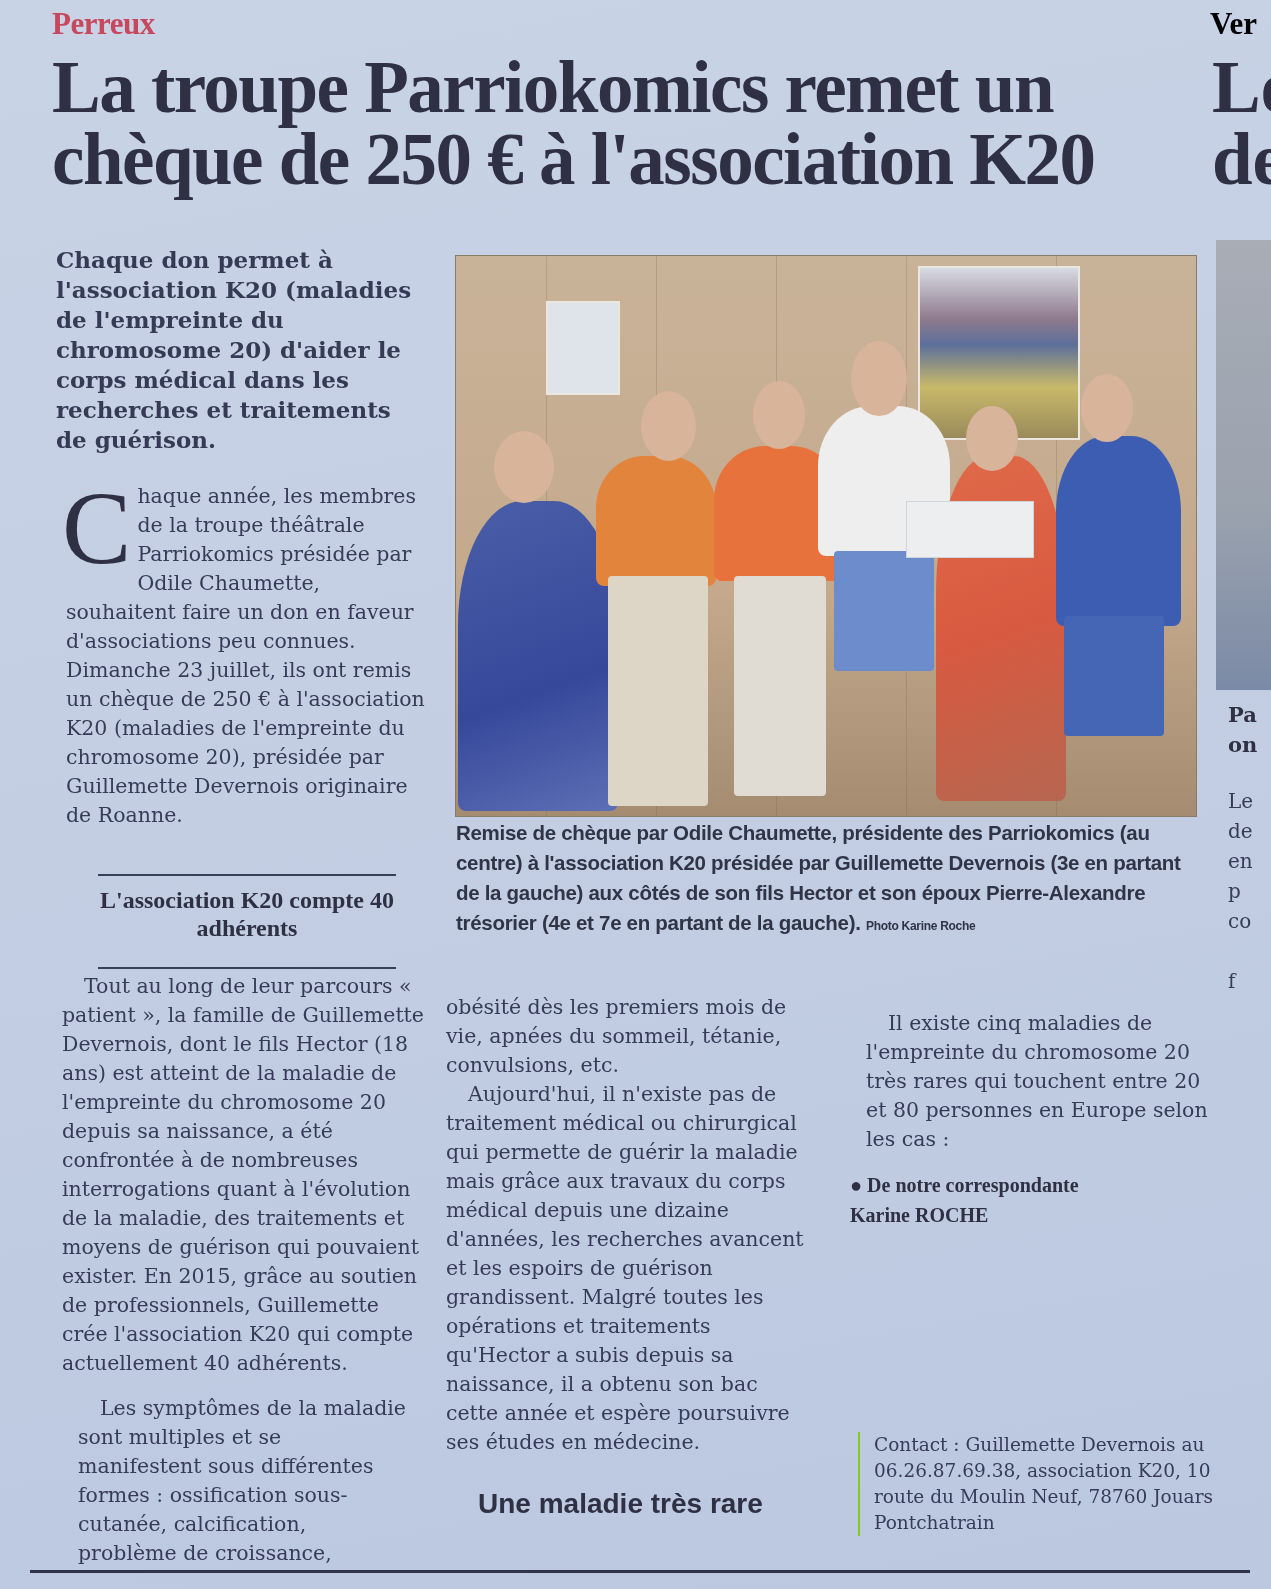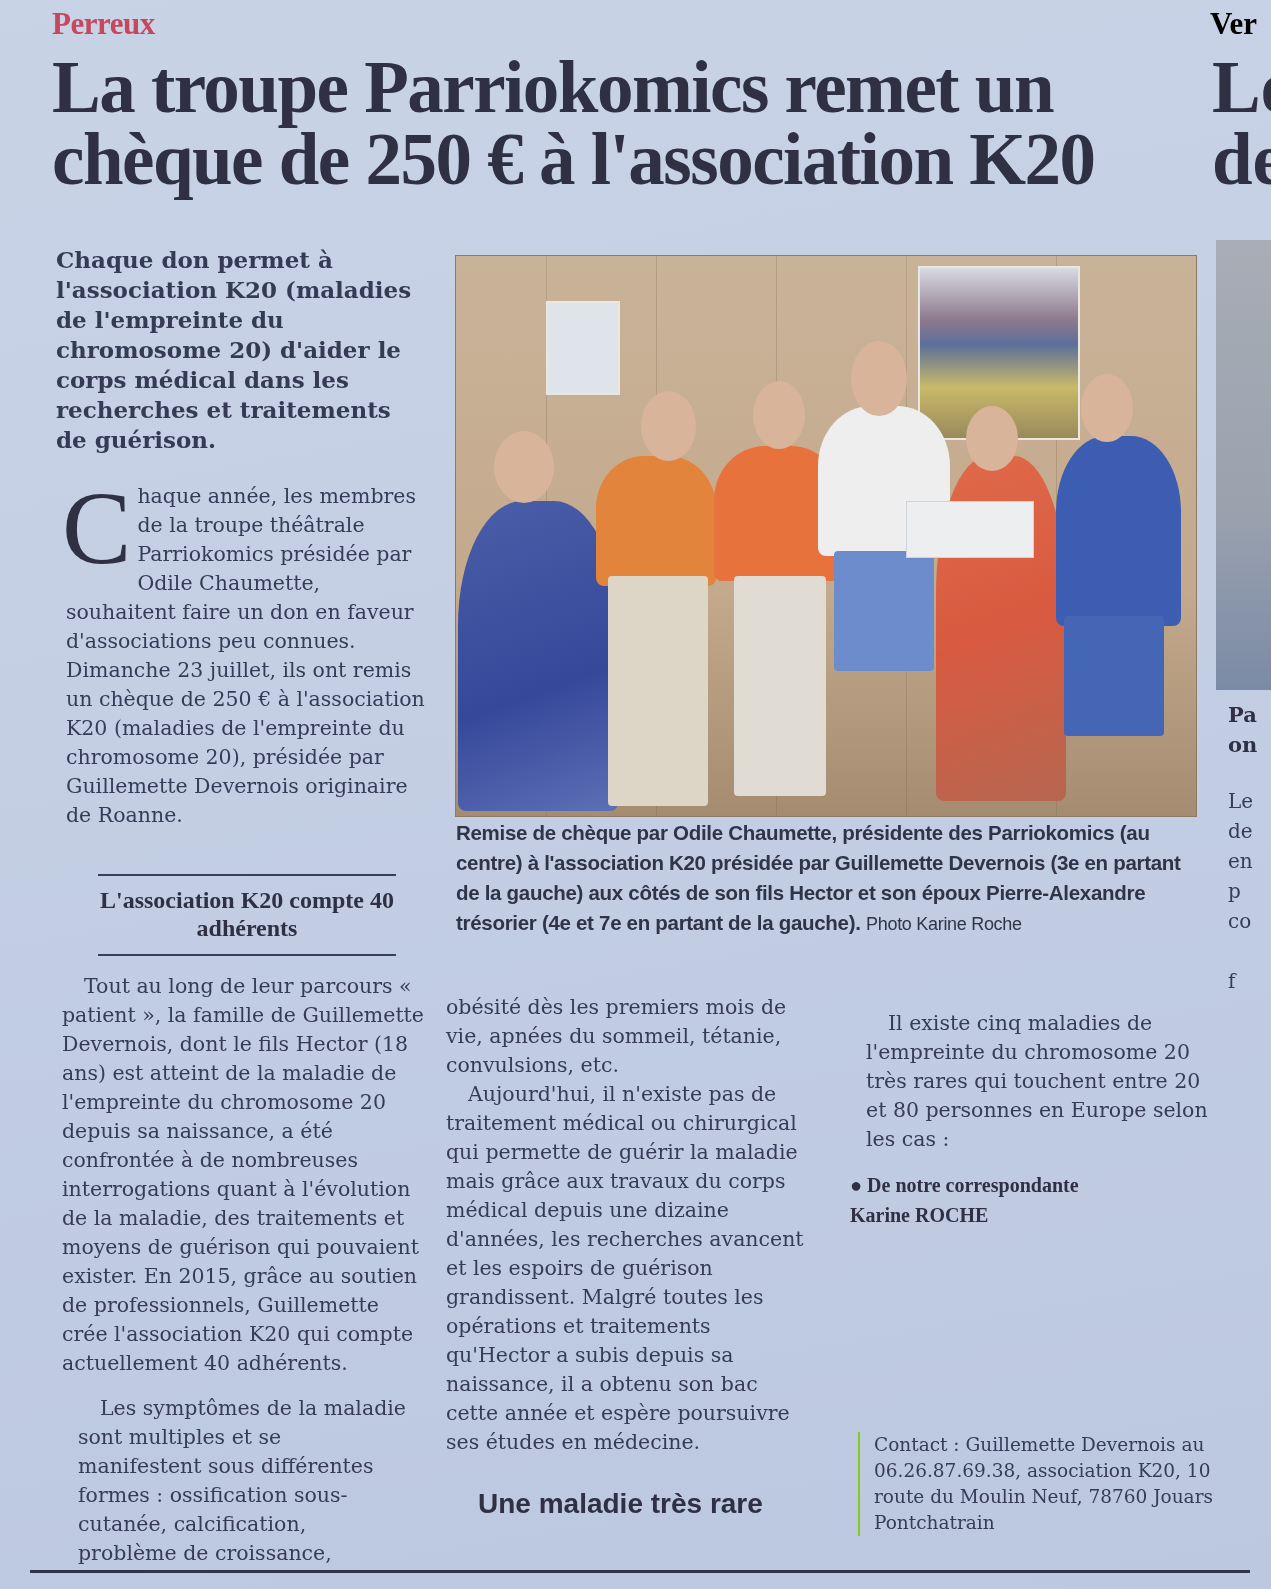--- a/index.html
+++ b/index.html
@@ -30,38 +30,38 @@
     font-family: "DejaVu Serif", serif; font-size: 20.5px; line-height: 29px; color: #363b58;
   }
   .col1a { left: 66px; top: 482px; width: 360px; }
   .dropcap {
     float: left; font-family: "Liberation Serif", serif; font-size: 104px; line-height: 84px;
     margin: 4px 6px 0 -4px; color: #2f3044;
   }
   .intertitle {
     left: 98px; top: 874px; width: 298px; text-align: center;
     border-top: 2px solid #3a3f58; border-bottom: 2px solid #3a3f58;
-    padding: 10px 0 12px;
+    padding: 10px 0 25px;
     font-family: "Liberation Serif", serif; font-weight: bold; font-size: 24px; line-height: 28px; color: #2f3044;
   }
   .col1b { left: 62px; top: 972px; width: 362px; }
   .col2 { left: 446px; top: 993px; width: 370px; }
   .col3 { left: 850px; top: 993px; width: 384px; }
   .indent { text-indent: 22px; }
   .photo {
     left: 455px; top: 255px; width: 740px; height: 560px; overflow: hidden;
     background: linear-gradient(180deg, #c9b398 0%, #c4a98c 60%, #a58c70 100%);
     border: 1px solid #8a7a68;
   }
   .caption {
     left: 456px; top: 818px; width: 740px;
     font-family: "Liberation Sans", sans-serif; font-weight: bold; font-size: 20.5px; line-height: 30px;
     color: #2f3447; letter-spacing: -0.3px;
   }
-  .credit { font-weight: normal; font-size: 18px; text-align: right; }
+  .credit { font-weight: bold; font-size: 12px; text-align: right; }
   .subhead2 {
     left: 478px; top: 1488px; font-family: Liberation Sans, sans-serif; font-weight: bold;
     font-size: 28px; color: #2f3044;
   }
   .byline {
     font-family: "Liberation Serif", serif; font-weight: bold; font-size: 20px; line-height: 30px; color: #2f3044;
   }
   .contact {
     left: 858px; top: 1430px; width: 370px; border-left: 2px solid #84cc16; padding-left: 14px;
     font-family: "DejaVu Serif", serif; font-size: 18.5px; line-height: 26px; color: #363b58;

